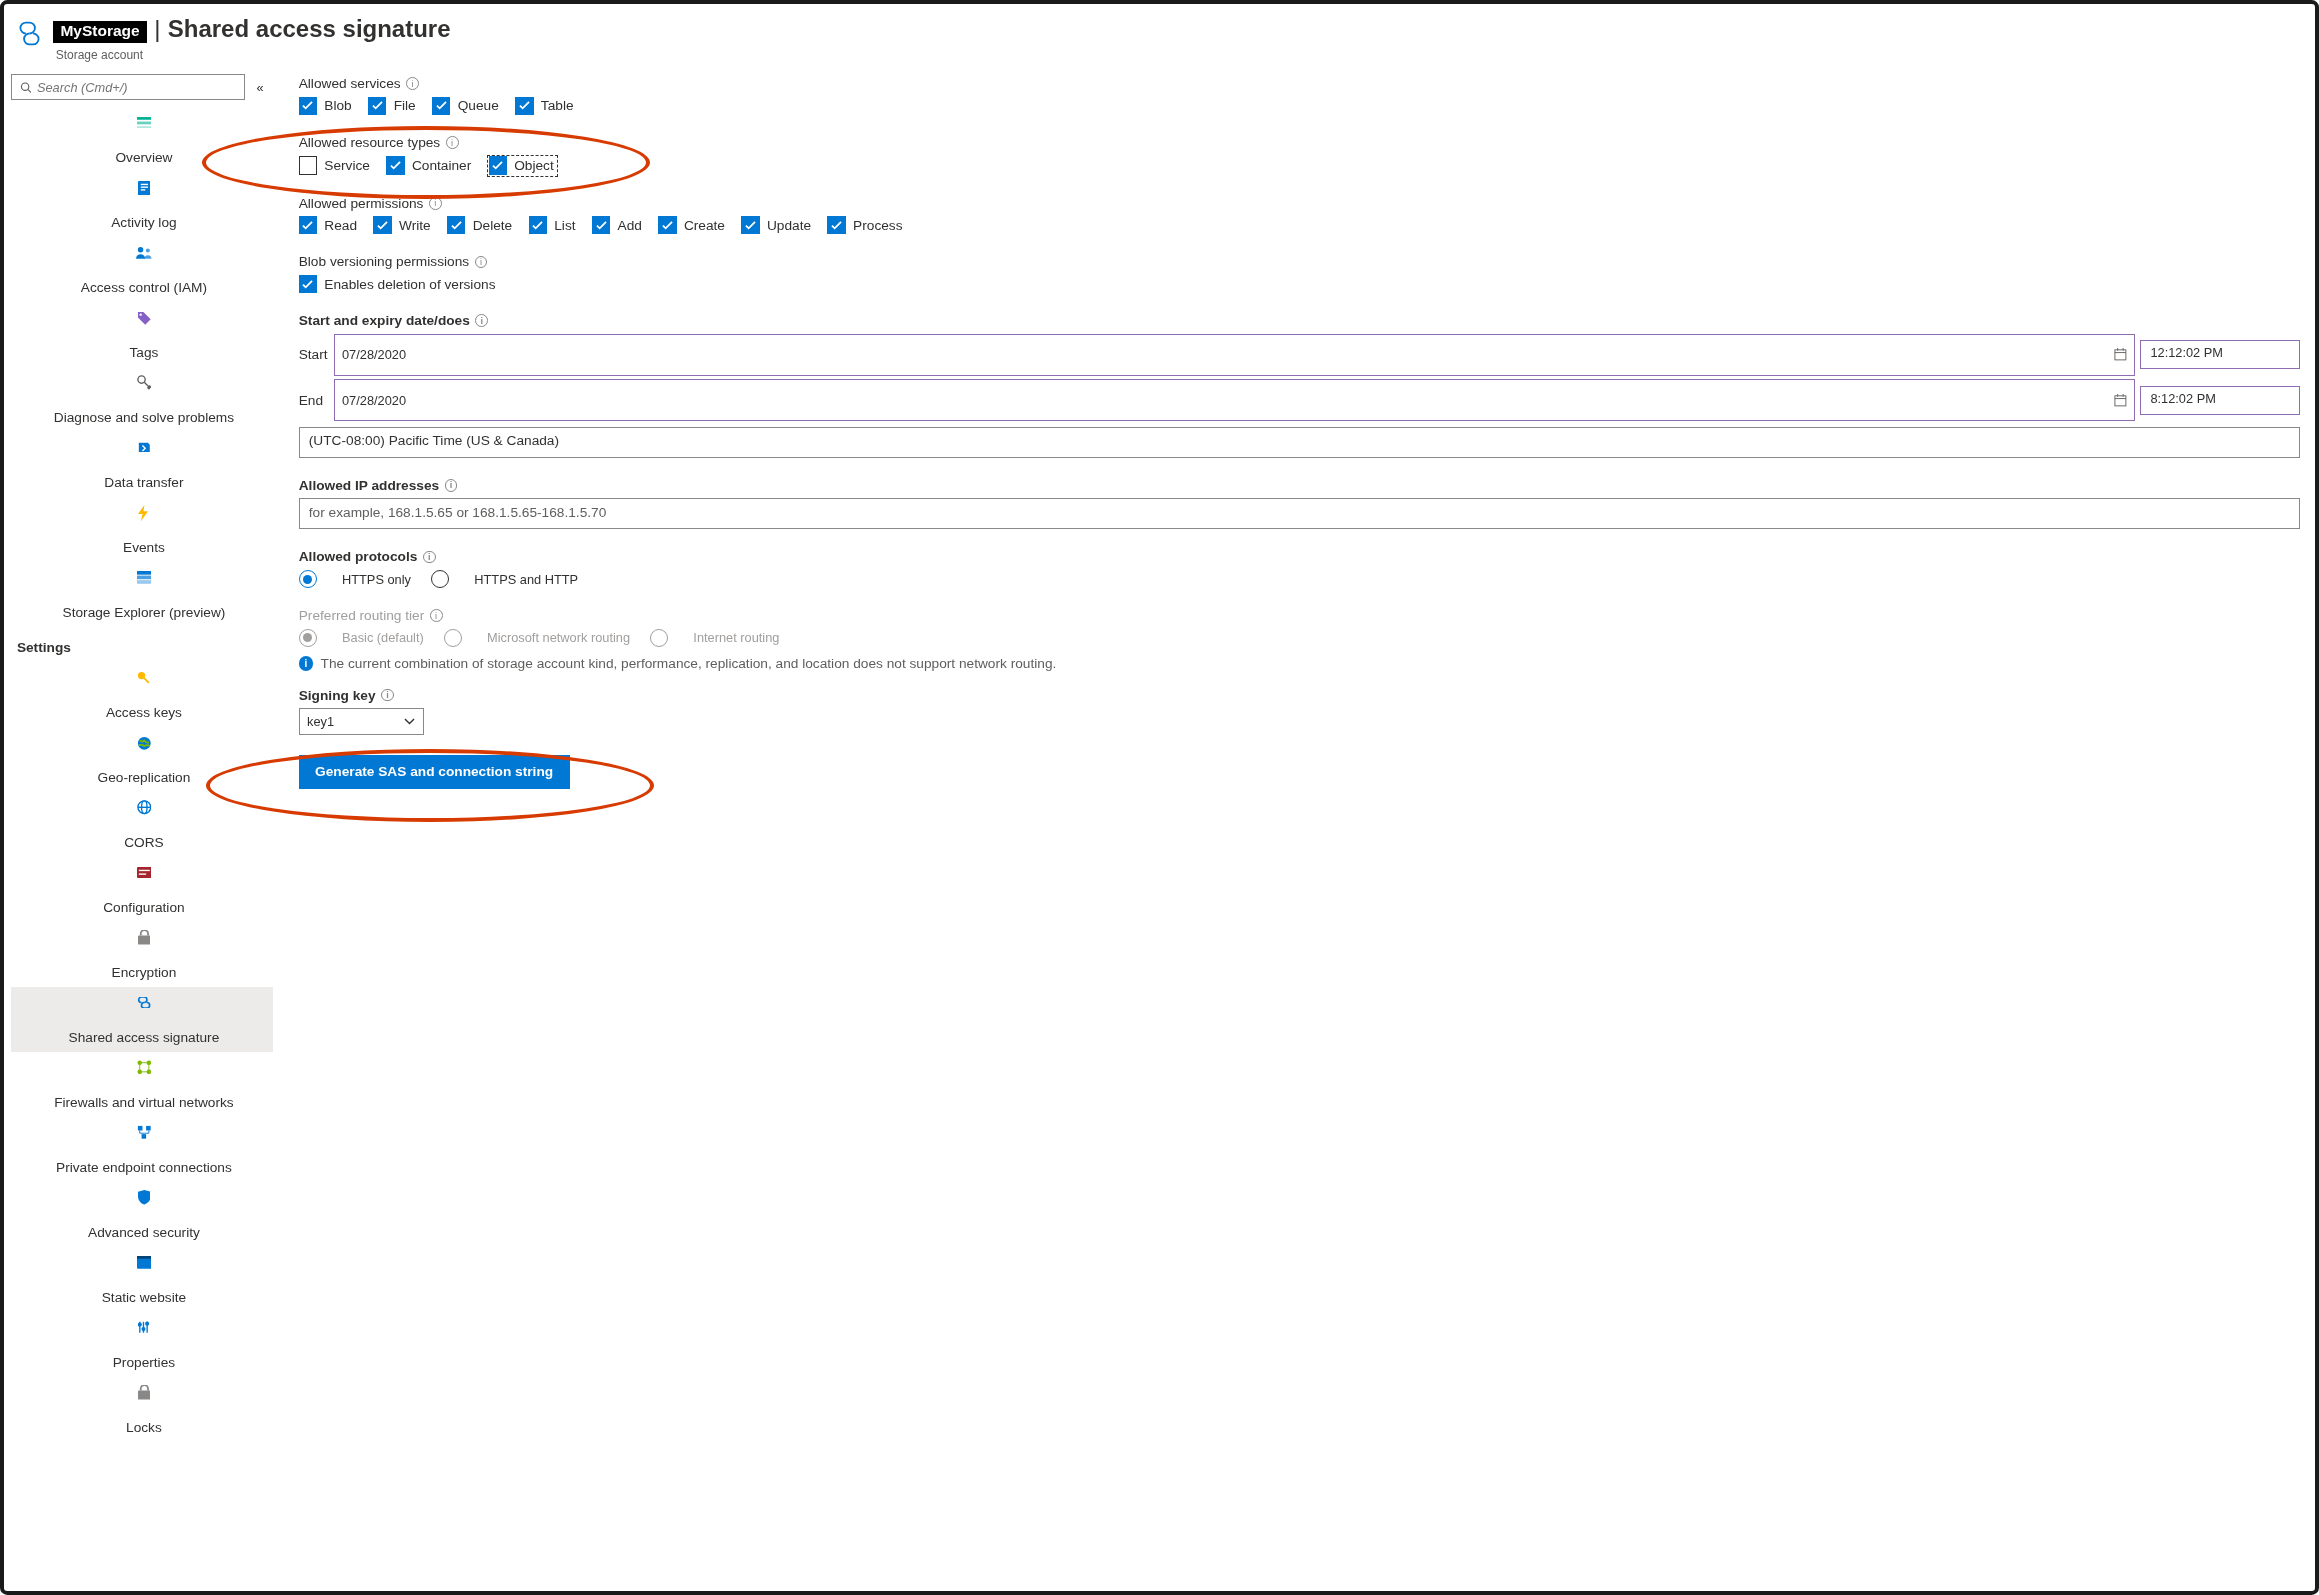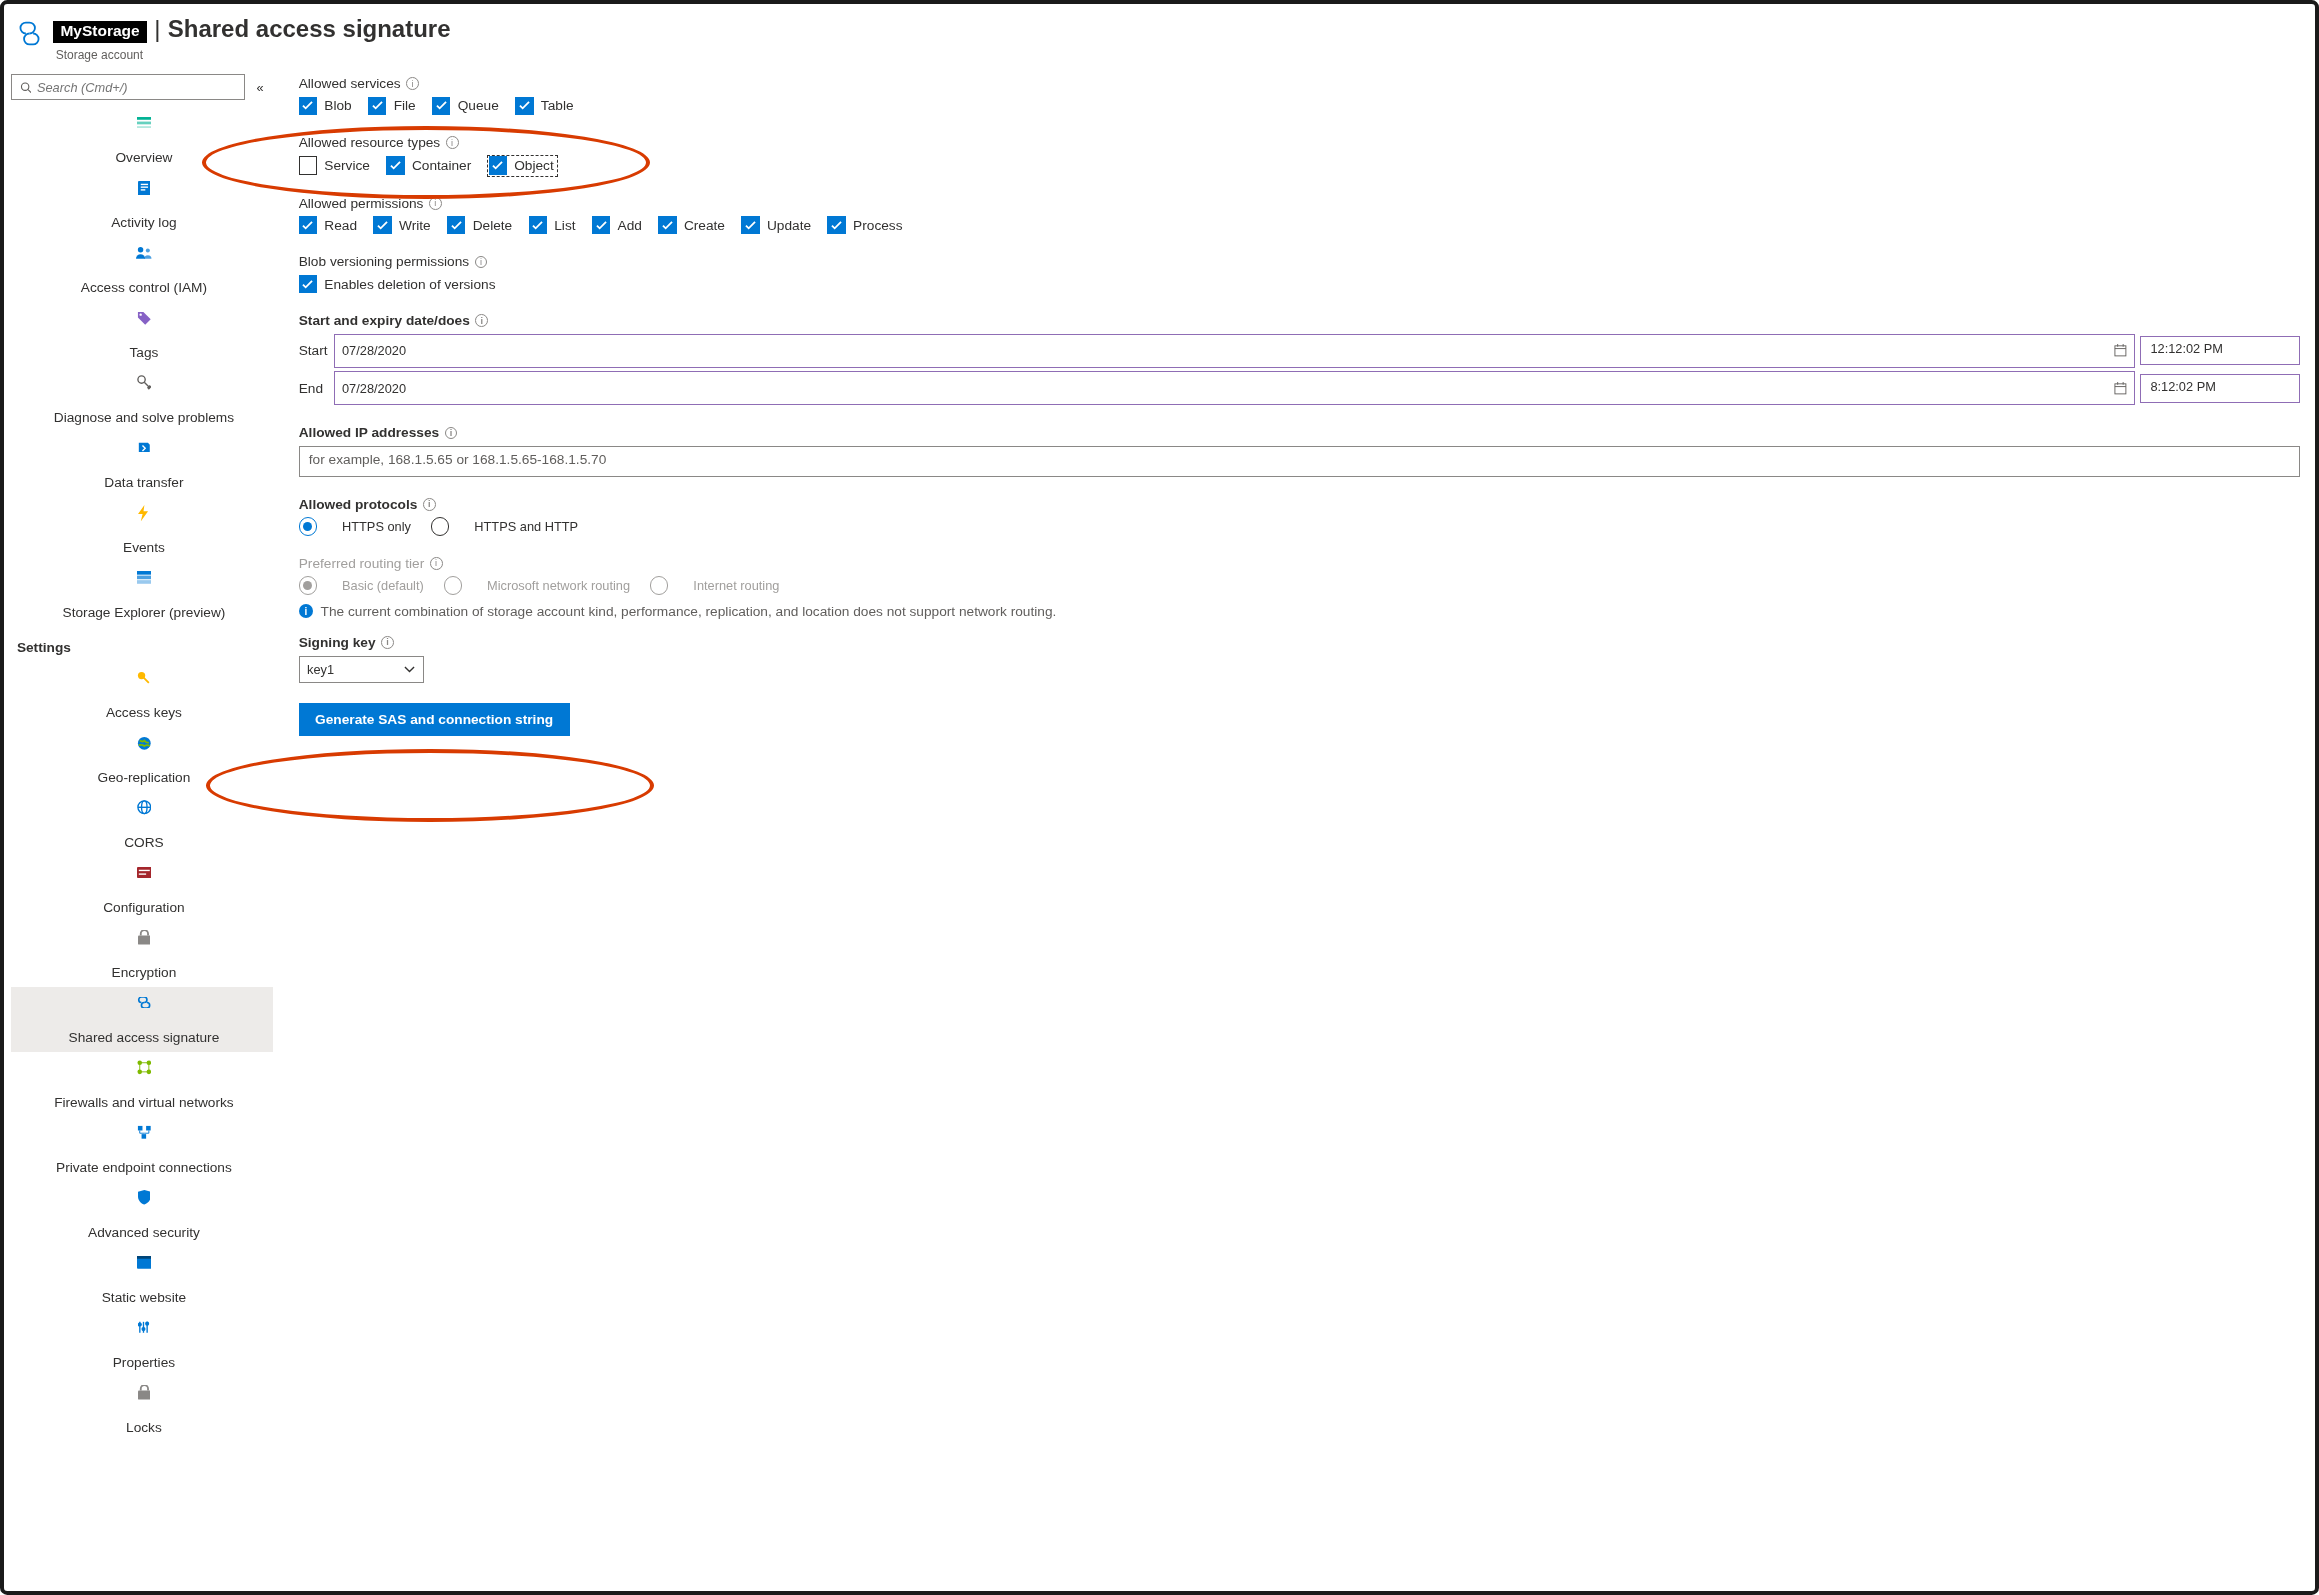--- a/index.html
+++ b/index.html
@@ -61,21 +61,21 @@
   .radio { display:flex; align-items:center; gap:25px; }
   .radio .rc { width:18.3px; height:18.3px; border:0.9px solid #323130; border-radius:50%; display:flex; align-items:center; justify-content:center;}
   .radio.selected .rc::after { content:""; width:9.1px; height:9.1px; background:#0078d4; border-radius:50%; }
   .radio.selected .rc { border-color:#0078d4;}
   .radio.disabled .rc { border-color:#a19f9d; }
   .radio.disabled .rc::after { background:#a19f9d; }
   .radio.disabled { color:#a19f9d; }
 
   .date-row { display:flex; align-items:center; margin-bottom:3.7px; }
   .date-row .dlbl { width:35px; font-size:13.7px; }
-  .date-input { flex:1; display:flex; align-items:center; justify-content:space-between; border:0.9px solid #8f6db5; padding:3.7px 7.3px; height:34px; margin-right:5.5px; }
+  .date-input { flex:1; display:flex; align-items:center; justify-content:space-between; border:0.9px solid #8f6db5; padding:3.7px 7.3px; height:42px; margin-right:5.5px; }
   .time-input { width:160px; border:0.9px solid #8f6db5; padding:3.7px 9.1px; height:29px; }
   .cal-ic { color:#605e5c; }
 
   .full-input { width:100%; border:0.9px solid #8a8886; padding:5.5px 9.1px; height:31px; font-size:13.7px; color:#323130;}
   .full-input.placeholder { color:#605e5c; }
 
   .note-row { display:flex; align-items:center; gap:7.3px; color:#605e5c; font-size:13.7px; margin-top:9.1px; margin-bottom:16.4px;}
   .note-ic { width:14.6px; height:14.6px; background:#0078d4; border-radius:50%; color:#fff; display:flex; align-items:center; justify-content:center; font-size:10px; font-weight:700;}
 
   .select { display:inline-flex; align-items:center; justify-content:space-between; border:0.9px solid #8a8886; padding:3.7px 7.3px; height:27.4px; width:125px;}
@@ -518,20 +518,23 @@
                 <svg width="12.8" height="12.8" viewBox="0 0 14 14" fill="none" stroke="#605e5c">
                   <rect x="1" y="2" width="12" height="11"></rect>
                   <line x1="1" y1="5" x2="13" y2="5"></line>
                   <line x1="4" y1="0" x2="4" y2="3"></line>
                   <line x1="10" y1="0" x2="10" y2="3"></line>
                 </svg>
               </span>
           </div>
           <div class="time-input"><span>8:12:02 PM</span></div>
         </div>
+        <div style="margin-top:5.5px; margin-left:0;">
+          <div class="full-input"><span>(UTC-08:00) Pacific Time (US &amp; Canada)</span></div>
+        </div>
       </div>
 
       <div class="grp">
         <div class="grp-label bold">
           <span>Allowed IP addresses</span>
           <span class="info-icon">i</span>
         </div>
         <div class="full-input placeholder"><span>for example, 168.1.5.65 or 168.1.5.65-168.1.5.70</span></div>
       </div>
 

